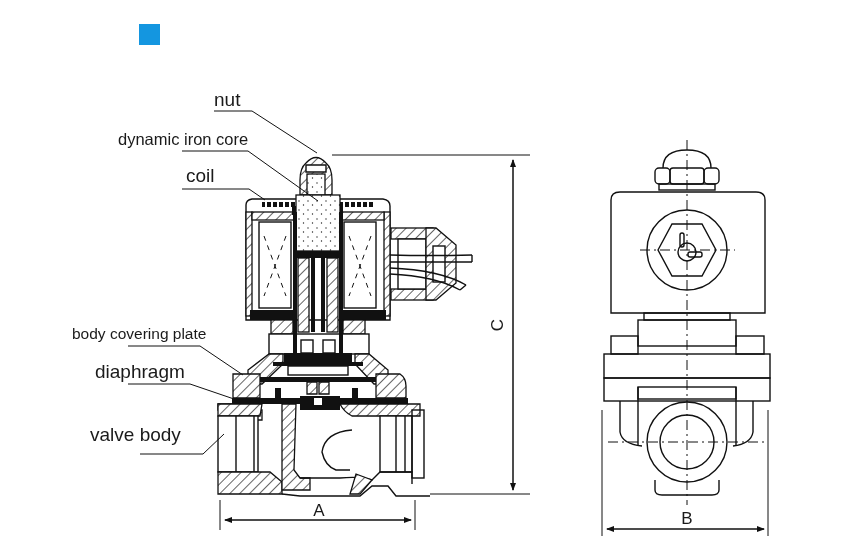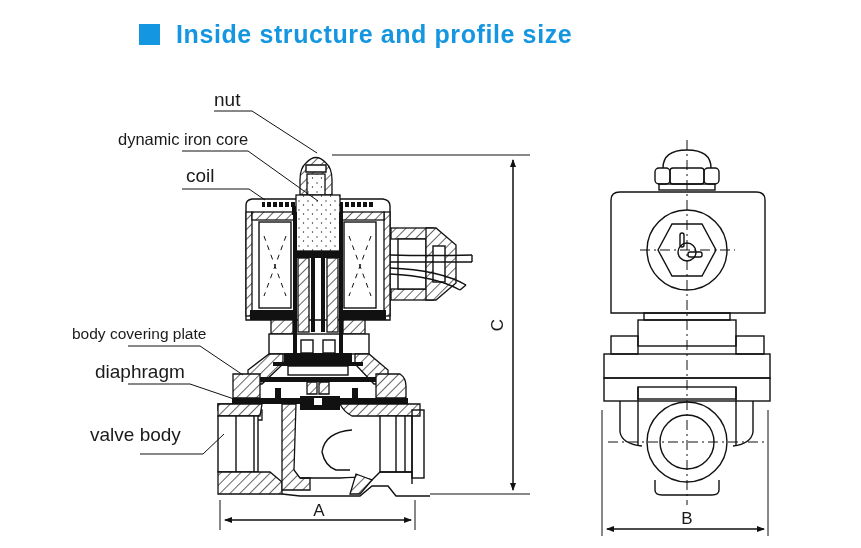--- a/index.html
+++ b/index.html
@@ -15,21 +15,20 @@
   .wht { fill: #fff; stroke: #111; stroke-width: 1.4; }
   .hat { fill: url(#hatch); stroke: #111; stroke-width: 1.3; }
   .dot { fill: url(#dots); stroke: #111; stroke-width: 1.3; }
   .dash { stroke: #111; stroke-width: 1; stroke-dasharray: 10 4 2 4; fill: none; }
 </style>
 </head>
 <body>
 
 <div class="title-wrap">
   <div class="title-square"></div>
-  <div class="title-text">Inside structure and profile size</div>
 </div>
 
 <svg width="861" height="548" viewBox="0 0 861 548">
   <defs>
     <pattern id="hatch" patternUnits="userSpaceOnUse" width="7" height="7" patternTransform="rotate(45)">
       <rect width="7" height="7" fill="#fff"></rect>
       <line x1="0" y1="0" x2="0" y2="7" stroke="#111" stroke-width="1.3"></line>
     </pattern>
     <pattern id="dots" patternUnits="userSpaceOnUse" width="9" height="9">
       <rect width="9" height="9" fill="#fff"></rect>

